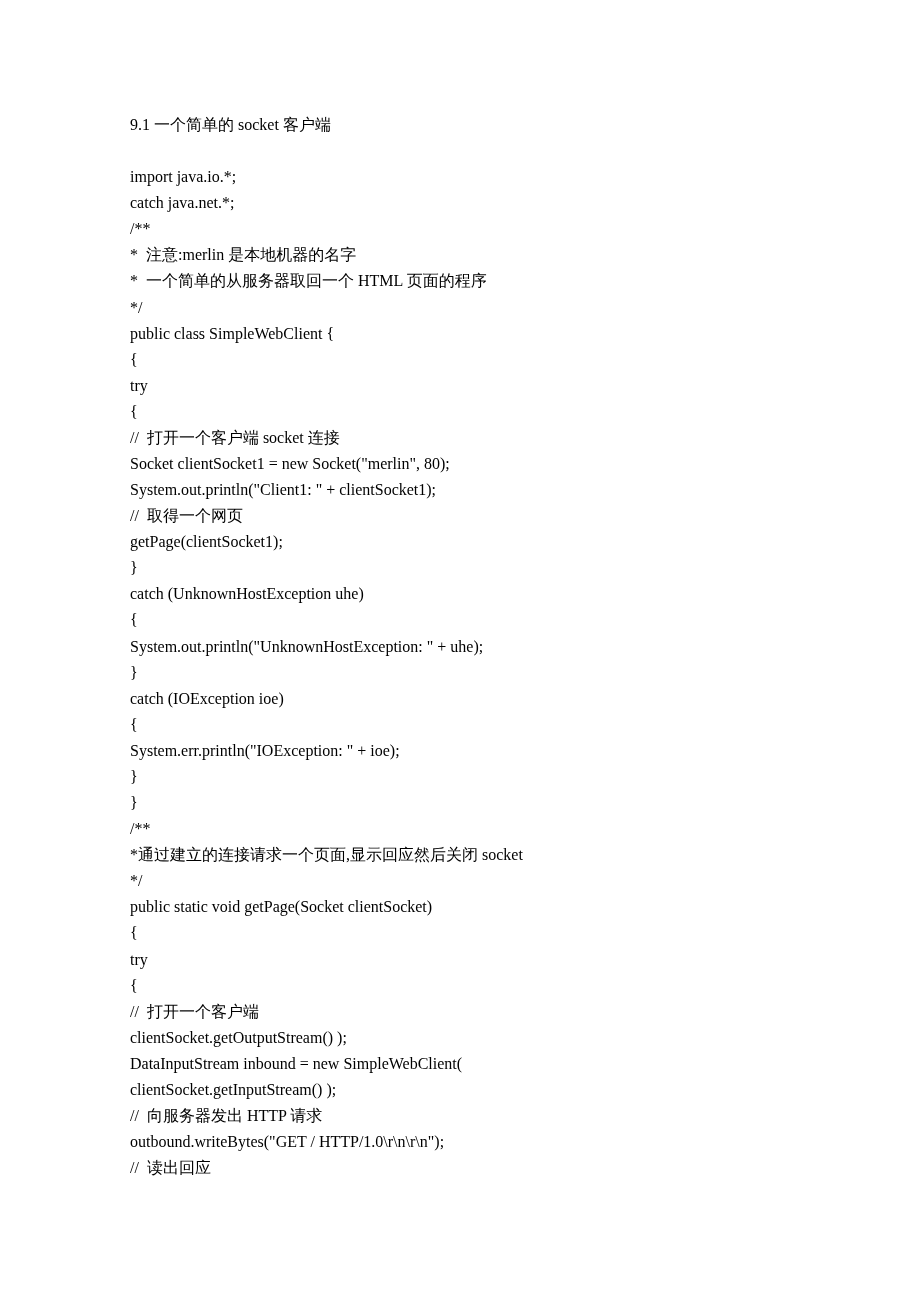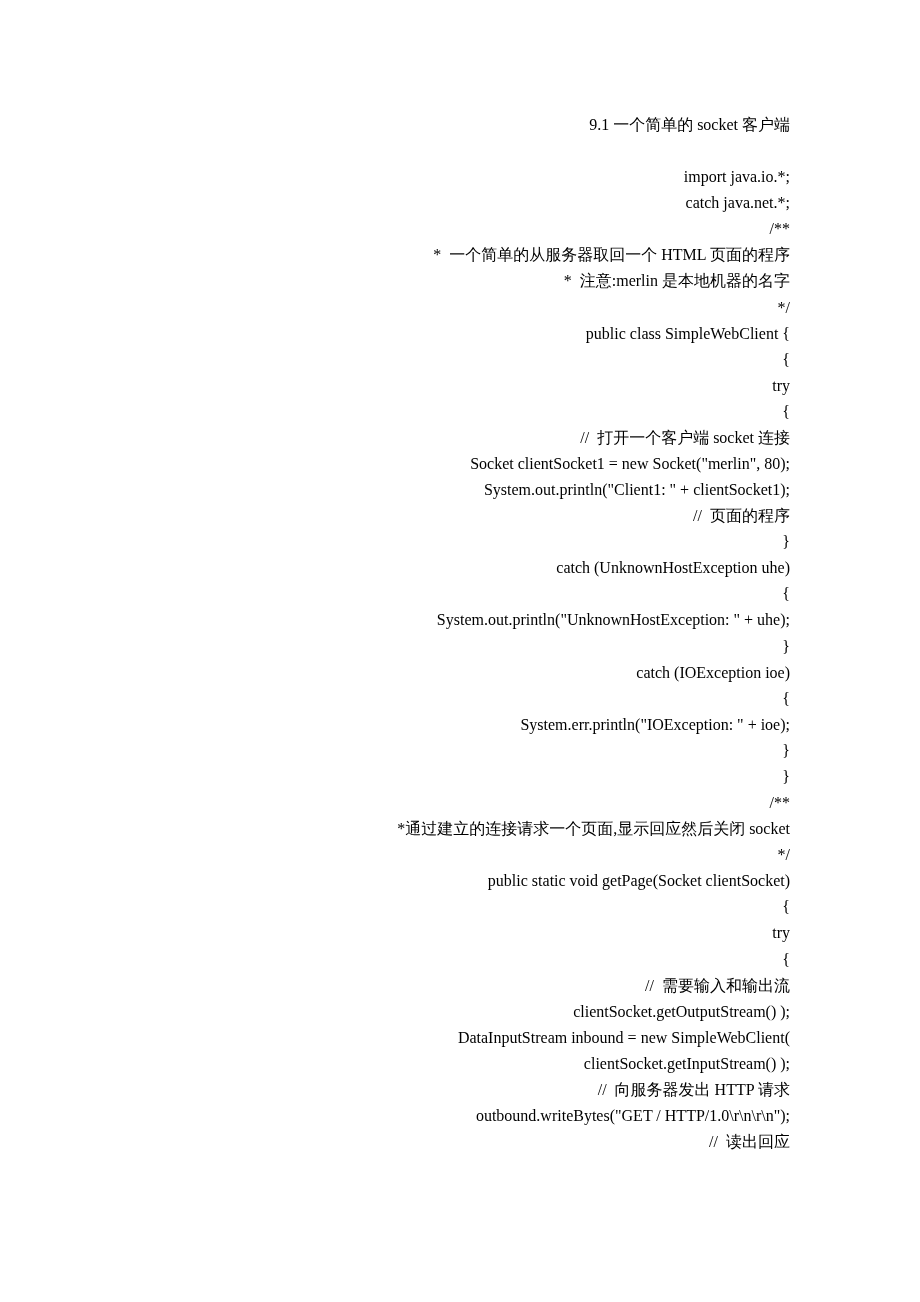--- a/index.html
+++ b/index.html
@@ -11,65 +11,65 @@
     font-size: 16px;
     line-height: 1.63;
     color: #000000;
   }
   .page {
     padding: 112px 130px 80px 130px;
   }
   .line {
     white-space: pre-wrap;
     min-height: 1.63em;
-    text-align: right;
   }
   .gap {
     height: 1.63em;
   }
 </style>
 </head>
 <body>
 
 <div class="page">
   <div id="code-container">
       <div class="line">9.1 一个简单的 socket 客户端</div>
       <div class="gap"></div>
       <div class="line">import java.io.*;</div>
       <div class="line">catch java.net.*;</div>
       <div class="line">/**</div>
+      <div class="line">*  注意:merlin 是本地机器的名字</div>
       <div class="line">*  一个简单的从服务器取回一个 HTML 页面的程序</div>
-      <div class="line">*  注意:merlin 是本地机器的名字</div>
       <div class="line">*/</div>
       <div class="line">public class SimpleWebClient {</div>
       <div class="line">{</div>
       <div class="line">try</div>
       <div class="line">{</div>
       <div class="line">//  打开一个客户端 socket 连接</div>
       <div class="line">Socket clientSocket1 = new Socket("merlin", 80);</div>
       <div class="line">System.out.println("Client1: " + clientSocket1);</div>
-      <div class="line">//  页面的程序</div>
+      <div class="line">//  取得一个网页</div>
+      <div class="line">getPage(clientSocket1);</div>
       <div class="line">}</div>
       <div class="line">catch (UnknownHostException uhe)</div>
       <div class="line">{</div>
       <div class="line">System.out.println("UnknownHostException: " + uhe);</div>
       <div class="line">}</div>
       <div class="line">catch (IOException ioe)</div>
       <div class="line">{</div>
       <div class="line">System.err.println("IOException: " + ioe);</div>
       <div class="line">}</div>
       <div class="line">}</div>
       <div class="line">/**</div>
       <div class="line">*通过建立的连接请求一个页面,显示回应然后关闭 socket</div>
       <div class="line">*/</div>
       <div class="line">public static void getPage(Socket clientSocket)</div>
       <div class="line">{</div>
       <div class="line">try</div>
       <div class="line">{</div>
-      <div class="line">//  需要输入和输出流</div>
+      <div class="line">//  打开一个客户端</div>
       <div class="line">clientSocket.getOutputStream() );</div>
       <div class="line">DataInputStream inbound = new SimpleWebClient(</div>
       <div class="line">clientSocket.getInputStream() );</div>
       <div class="line">//  向服务器发出 HTTP 请求</div>
       <div class="line">outbound.writeBytes("GET / HTTP/1.0\r\n\r\n");</div>
       <div class="line">//  读出回应</div>
     </div>
 </div>
 
 </body></html>

